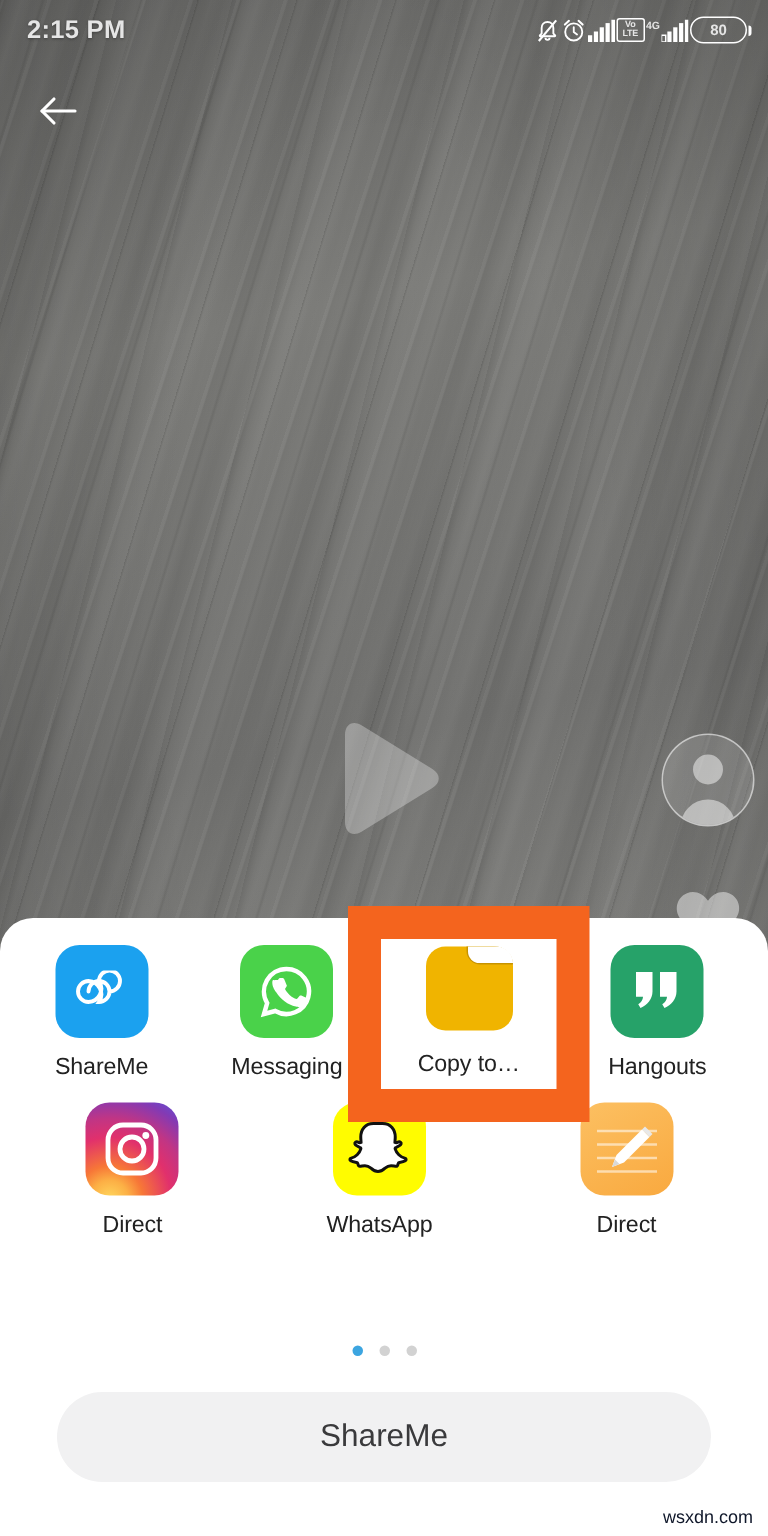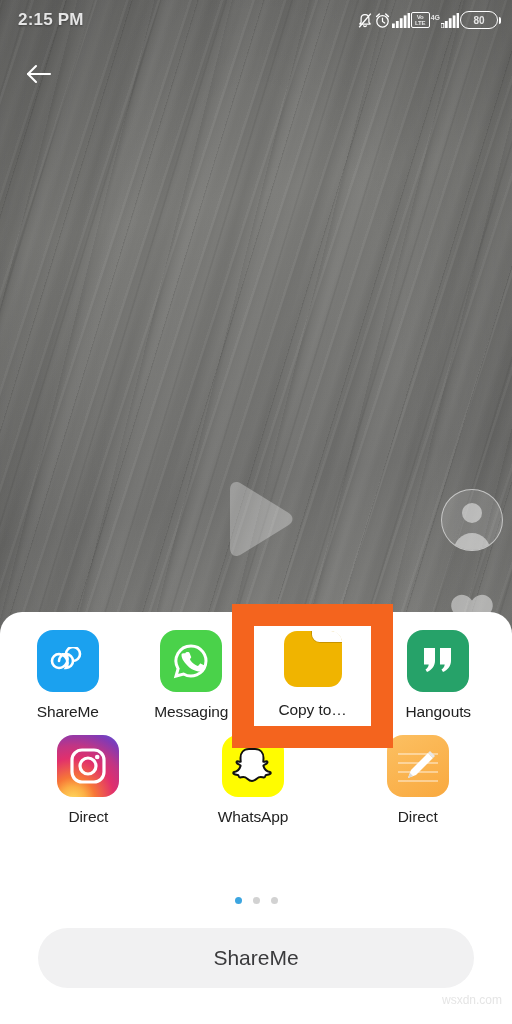--- a/index.html
+++ b/index.html
@@ -252,23 +252,23 @@
     left: 254px; top: 626px;
     width: 117px; height: 100px;
     z-index: 6;
     display: flex; flex-direction: column;
     align-items: center; justify-content: flex-start;
     padding-top: 2px;
   }
 
   
   #watermark {
-    position: absolute; right: 10px; bottom: 17px;
+    position: absolute; right: 10px; bottom: 6px;
     font-size: 12px;
-    color: #e5e5e5;
+    color: #0f172a;
     font-family: "Liberation Sans", sans-serif;
     z-index: 7;
   }
 </style>
 </head>
 <body>
 
 <div id="screen">
 
   <div id="wood"></div>

